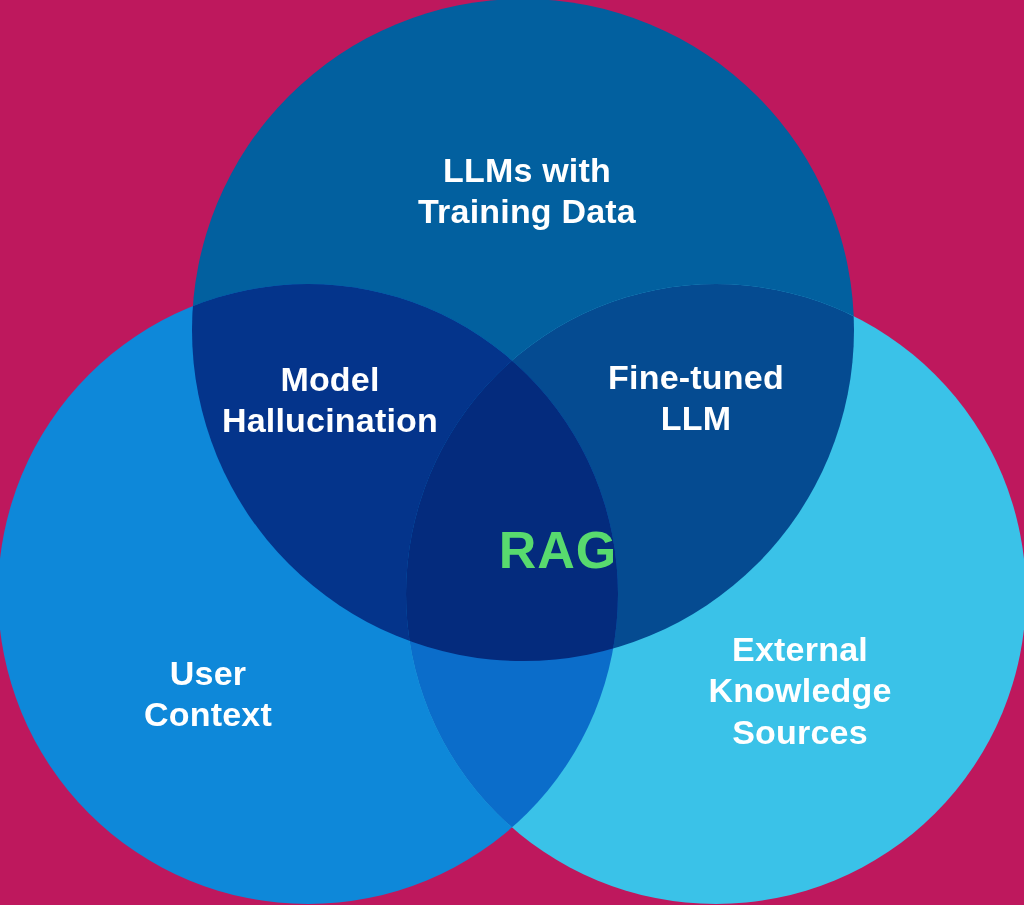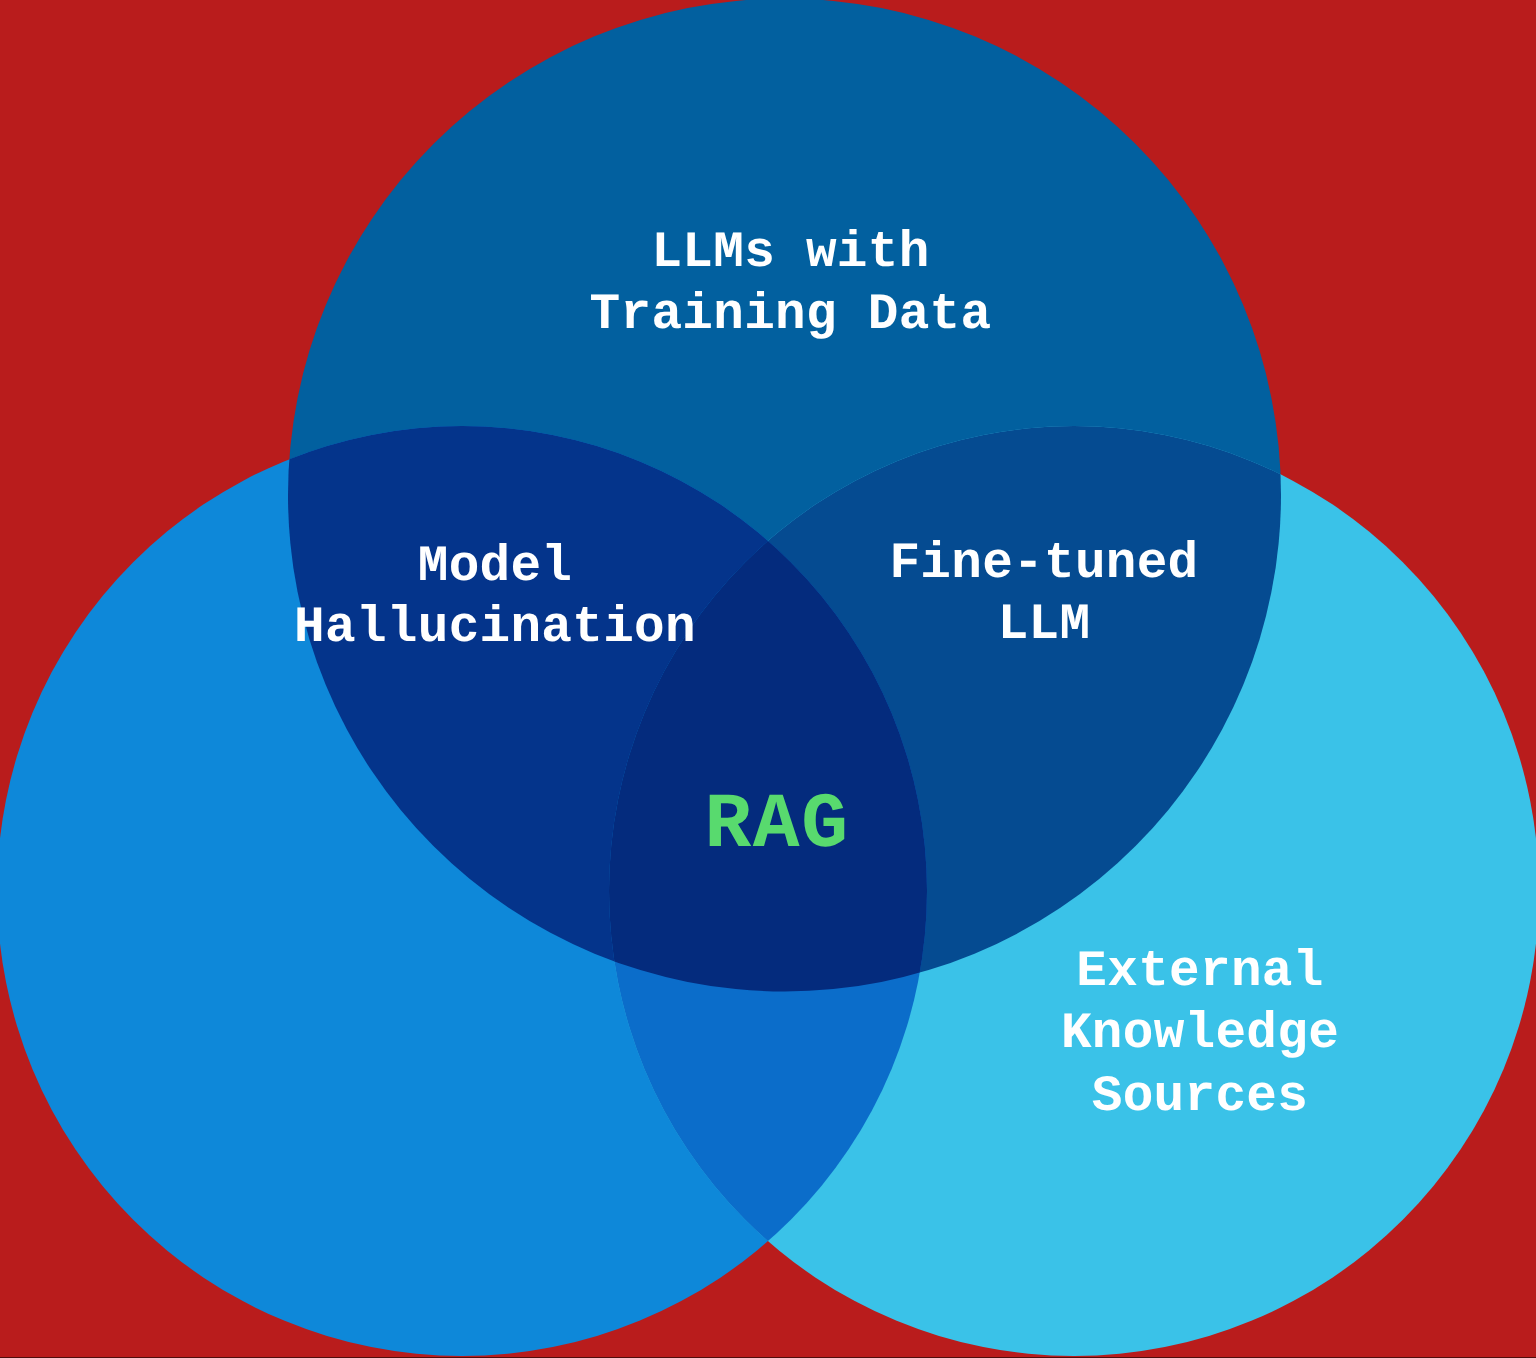--- a/index.html
+++ b/index.html
@@ -4,23 +4,23 @@
 <style>
   html, body {
     margin: 0;
     padding: 0;
     background: #000000;
   }
   .stage {
     position: relative;
     width: 1024px;
     height: 905px;
-    background: #b91c1c;
+    background: #be185d;
     overflow: hidden;
-    font-family: Liberation Mono, monospace;
+    font-family: Liberation Sans, sans-serif;
   }
   .stage svg {
     position: absolute;
     left: 0;
     top: 0;
   }
   .label {
     position: absolute;
     transform: translate(-50%, -50%);
     text-align: center;
@@ -29,20 +29,21 @@
     font-size: 34px;
     font-weight: 600;
     line-height: 1.22;
     letter-spacing: 0.2px;
   }
   .label.rag {
     color: #58da6e;
     font-size: 52px;
     font-weight: 600;
     letter-spacing: 1px;
+    margin-left: 40px;
   }
 </style>
 </head>
 <body>
 
 <div class="stage">
 
   <svg width="1024" height="905" viewBox="0 0 1024 905">
     <defs>
       <clipPath id="clipTop">
@@ -78,17 +79,19 @@
 Training Data</div>
 
   <div class="label" style="left:696px; top:398px;">Fine-tuned
 LLM</div>
 
   <div class="label" style="left:330px; top:400px;">Model
 Hallucination</div>
 
   <div class="label rag" style="left:518px; top:551px;">RAG</div>
 
+  <div class="label" style="left:208px; top:694px;">User
+Context</div>
 
   <div class="label" style="left:800px; top:691px;">External Knowledge
 Sources</div>
 
 </div>
 
 </body></html>

